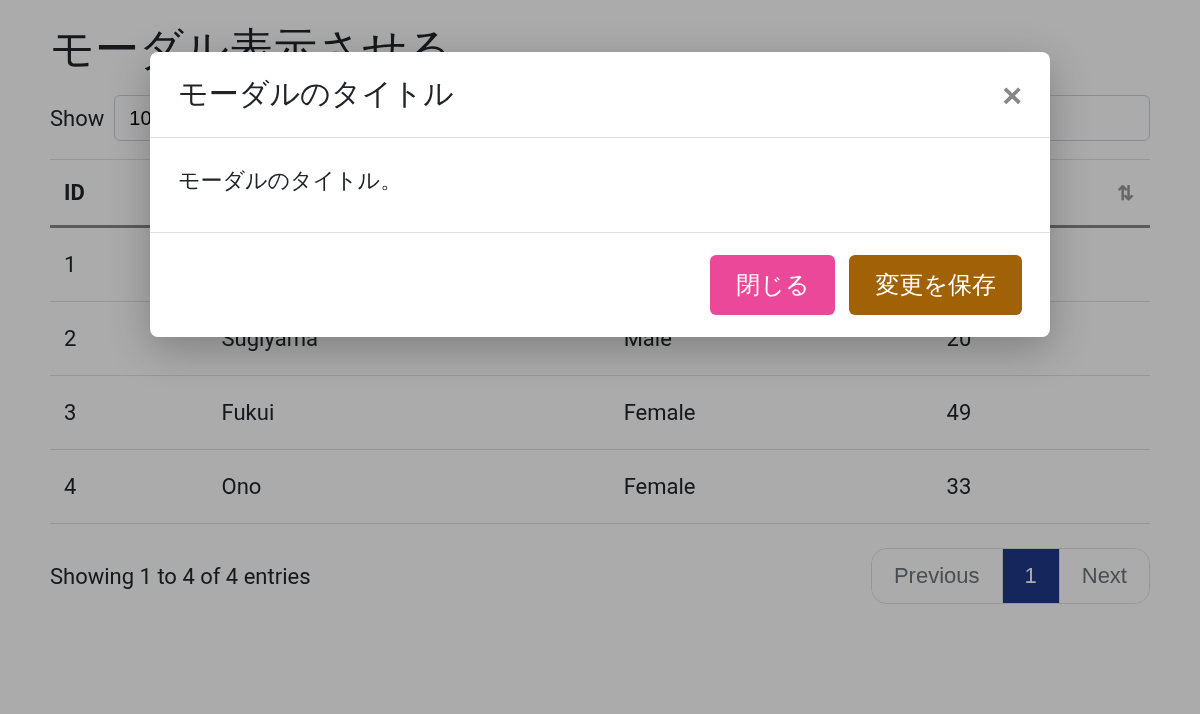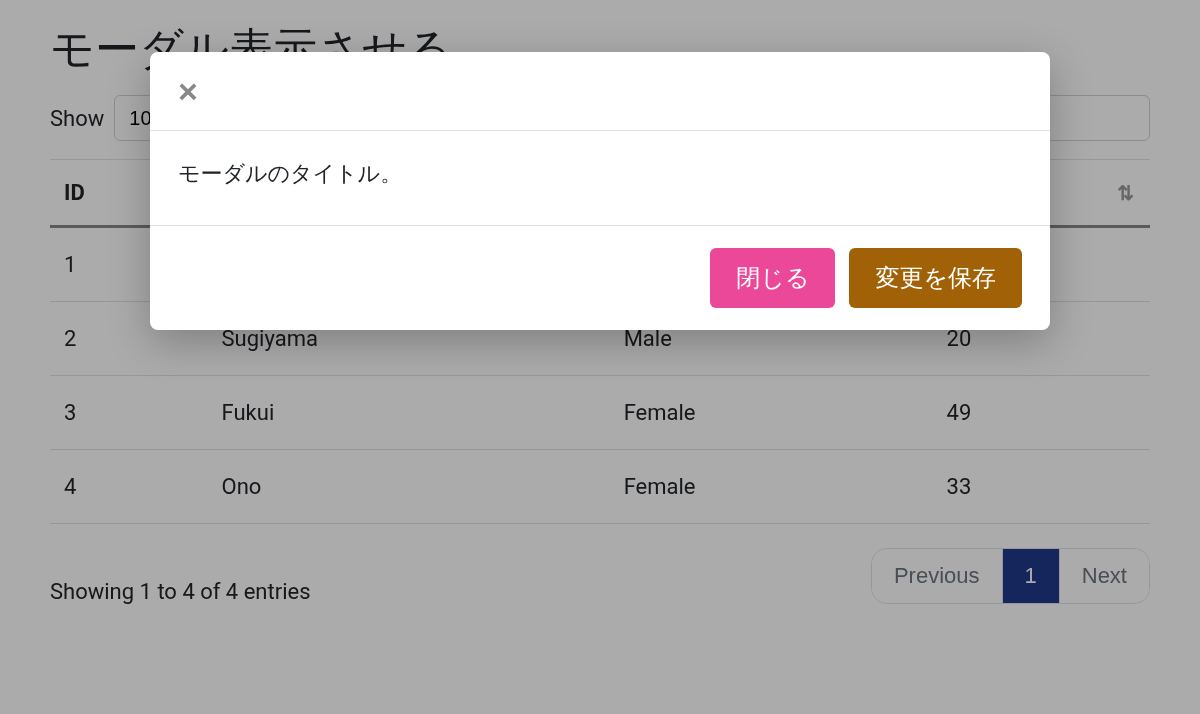--- a/index.html
+++ b/index.html
@@ -69,21 +69,21 @@
       color: #999;
       font-size: 20px;
     }
     tbody td {
       padding: 24px 14px;
       border-bottom: 1px solid #dee2e6;
     }
     .footer-row {
       display: flex;
       justify-content: space-between;
-      align-items: flex-end;
+      align-items: center;
       margin-top: 24px;
       font-size: 22px;
     }
     .pagination {
       display: flex;
       border: 1px solid #dee2e6;
       border-radius: 16px;
       overflow: hidden;
     }
     .page-btn {
@@ -229,20 +229,21 @@
       <button class="page-btn">Previous</button>
       <button class="page-btn active">1</button>
       <button class="page-btn">Next</button>
     </div>
   </div>
 </div>
 
 <div class="backdrop"></div>
 <div class="modal">
   <div class="modal-header">
+    <div class="modal-title">モーダルのタイトル</div>
     <button class="close-x">×</button>
   </div>
   <div class="modal-body">モーダルのタイトル。</div>
   <div class="modal-footer">
     <button class="btn btn-secondary">閉じる</button>
     <button class="btn btn-primary">変更を保存</button>
   </div>
 </div>
 
 </body></html>

